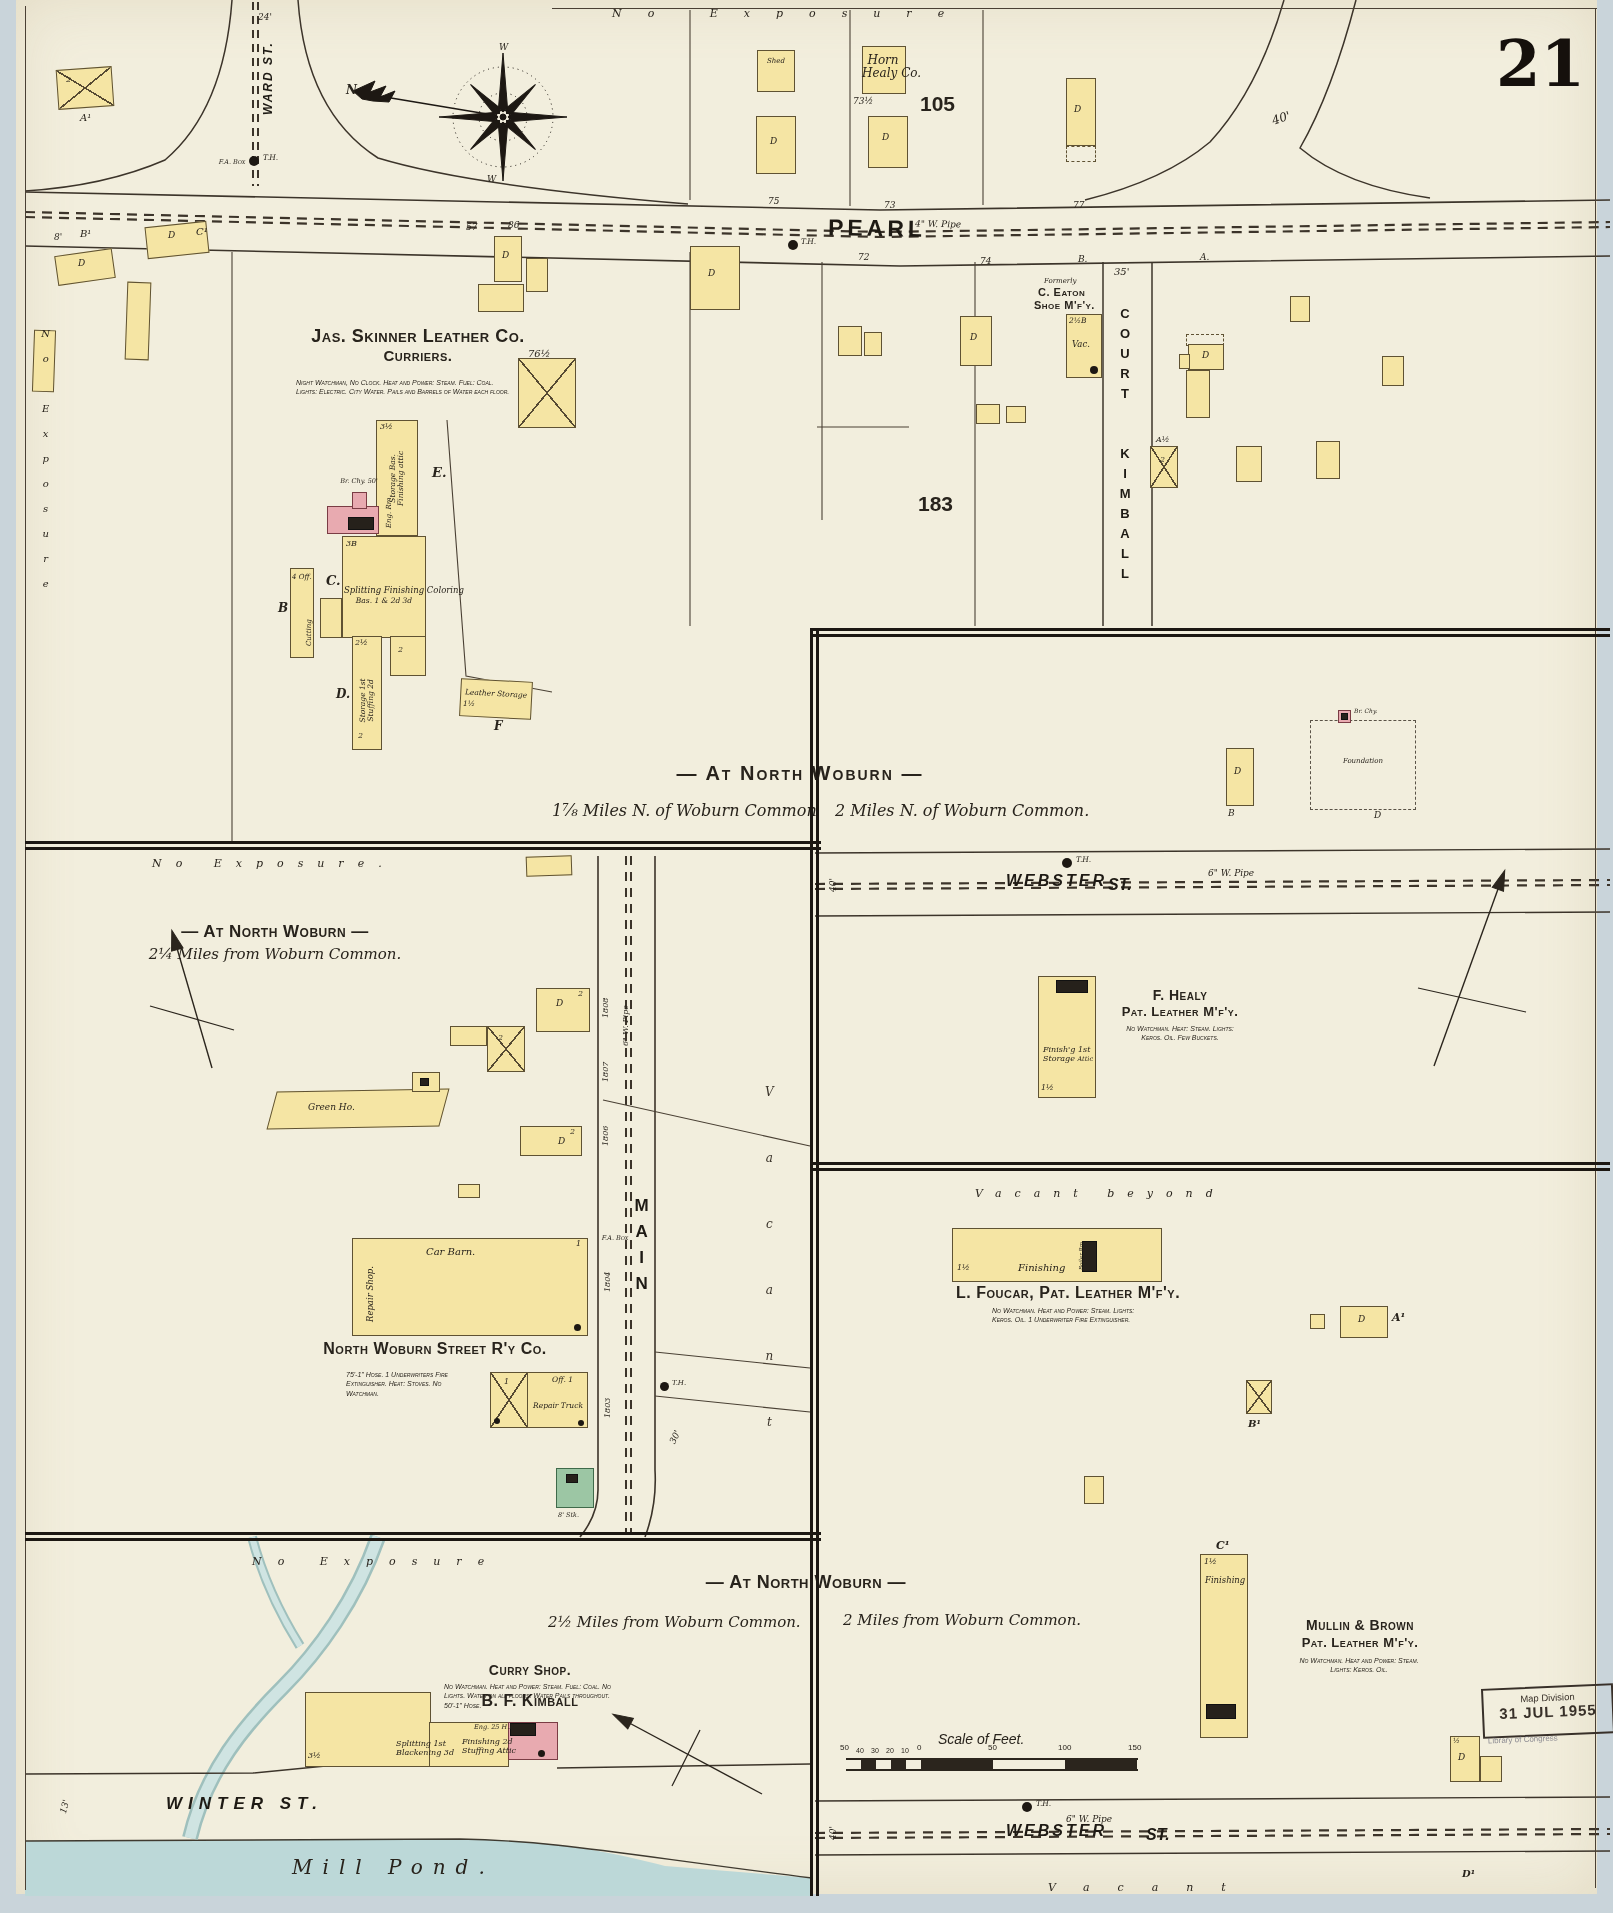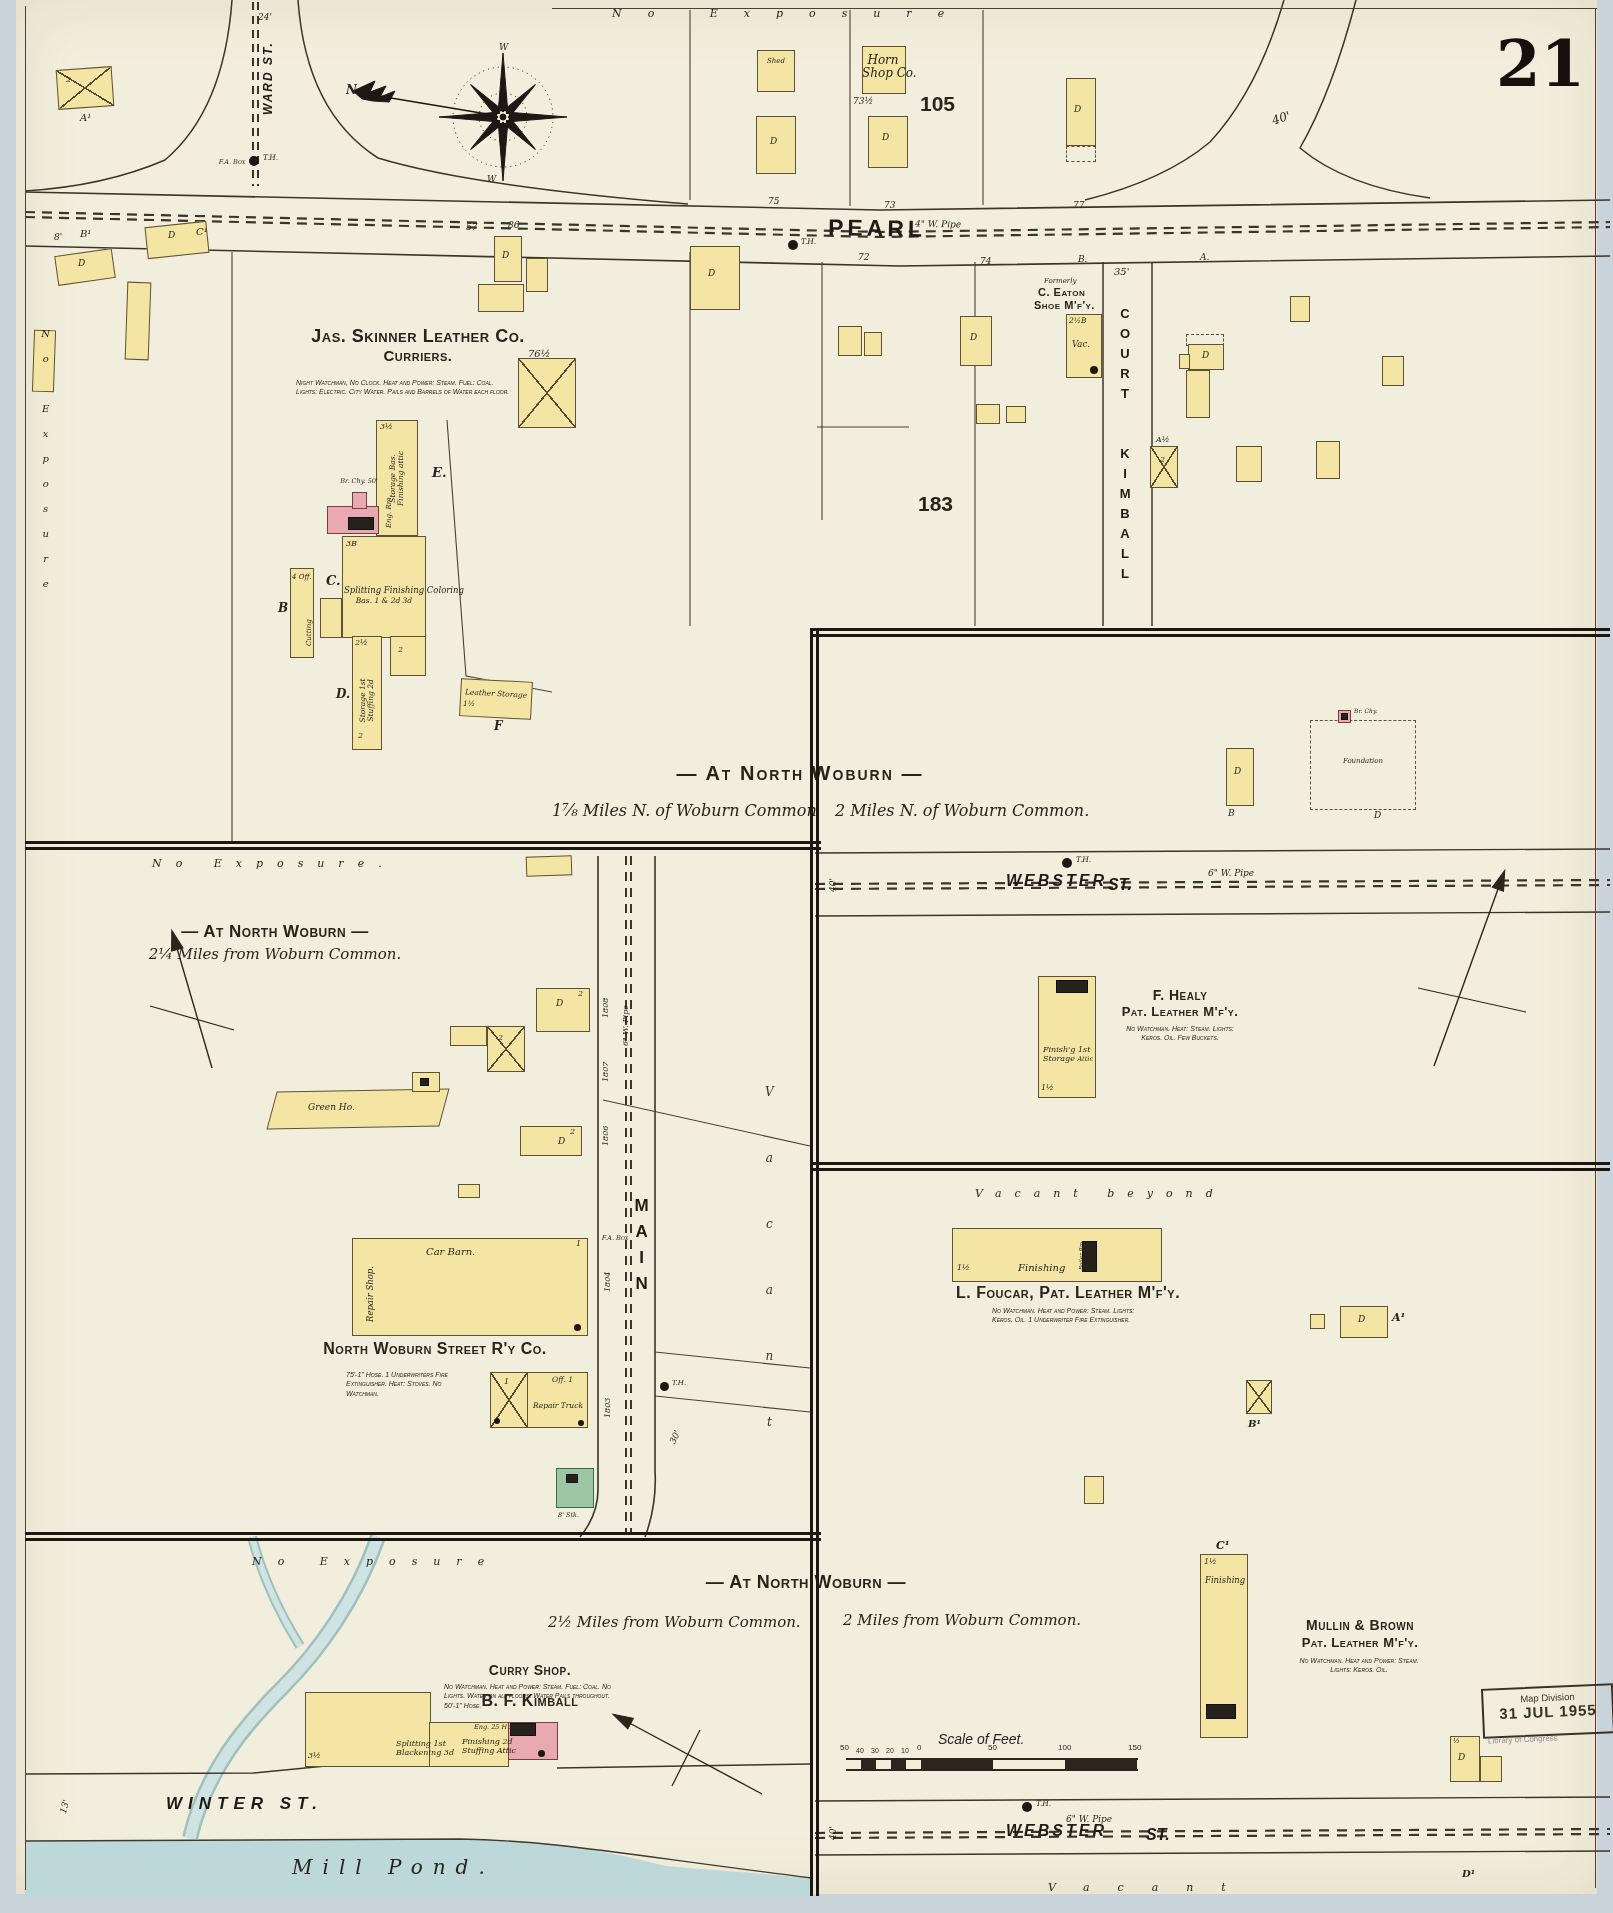--- a/index.html
+++ b/index.html
@@ -194,21 +194,21 @@
   <div class="lbl it" style="left:196px;top:226px;font-size:10px;">C¹</div>
   <div class="lbl it" style="left:54px;top:232px;font-size:9px;">8'</div>
   <div class="lbl" style="left:920px;top:92px;font-size:21px;font-weight:bold;">105</div>
   <div class="lbl" style="left:918px;top:492px;font-size:21px;font-weight:bold;">183</div>
 
   <div class="bldg" style="left:757px;top:50px;width:38px;height:42px;"></div>
   <div class="lbl it ctr" style="left:759px;top:58px;width:34px;font-size:7px;">Shed</div>
   <div class="bldg" style="left:862px;top:46px;width:44px;height:48px;"></div>
   <div class="lbl it ctr" style="left:862px;top:54px;width:42px;font-size:12px;">
     <span>Horn</span><br>
-    <span>Shop Co.</span>
+    <span>Healy Co.</span>
   </div>
   <div class="lbl it" style="left:853px;top:96px;font-size:9px;">73½</div>
   <div class="bldg" style="left:756px;top:116px;width:40px;height:58px;"></div>
   <div class="lbl it" style="left:770px;top:136px;font-size:9px;">D</div>
   <div class="bldg" style="left:868px;top:116px;width:40px;height:52px;"></div>
   <div class="lbl it" style="left:882px;top:132px;font-size:9px;">D</div>
   <div class="bldg" style="left:1066px;top:78px;width:30px;height:68px;"></div>
   <div class="bldg dashed" style="left:1066px;top:146px;width:30px;height:16px;"></div>
   <div class="lbl it" style="left:1074px;top:104px;font-size:9px;">D</div>
 

